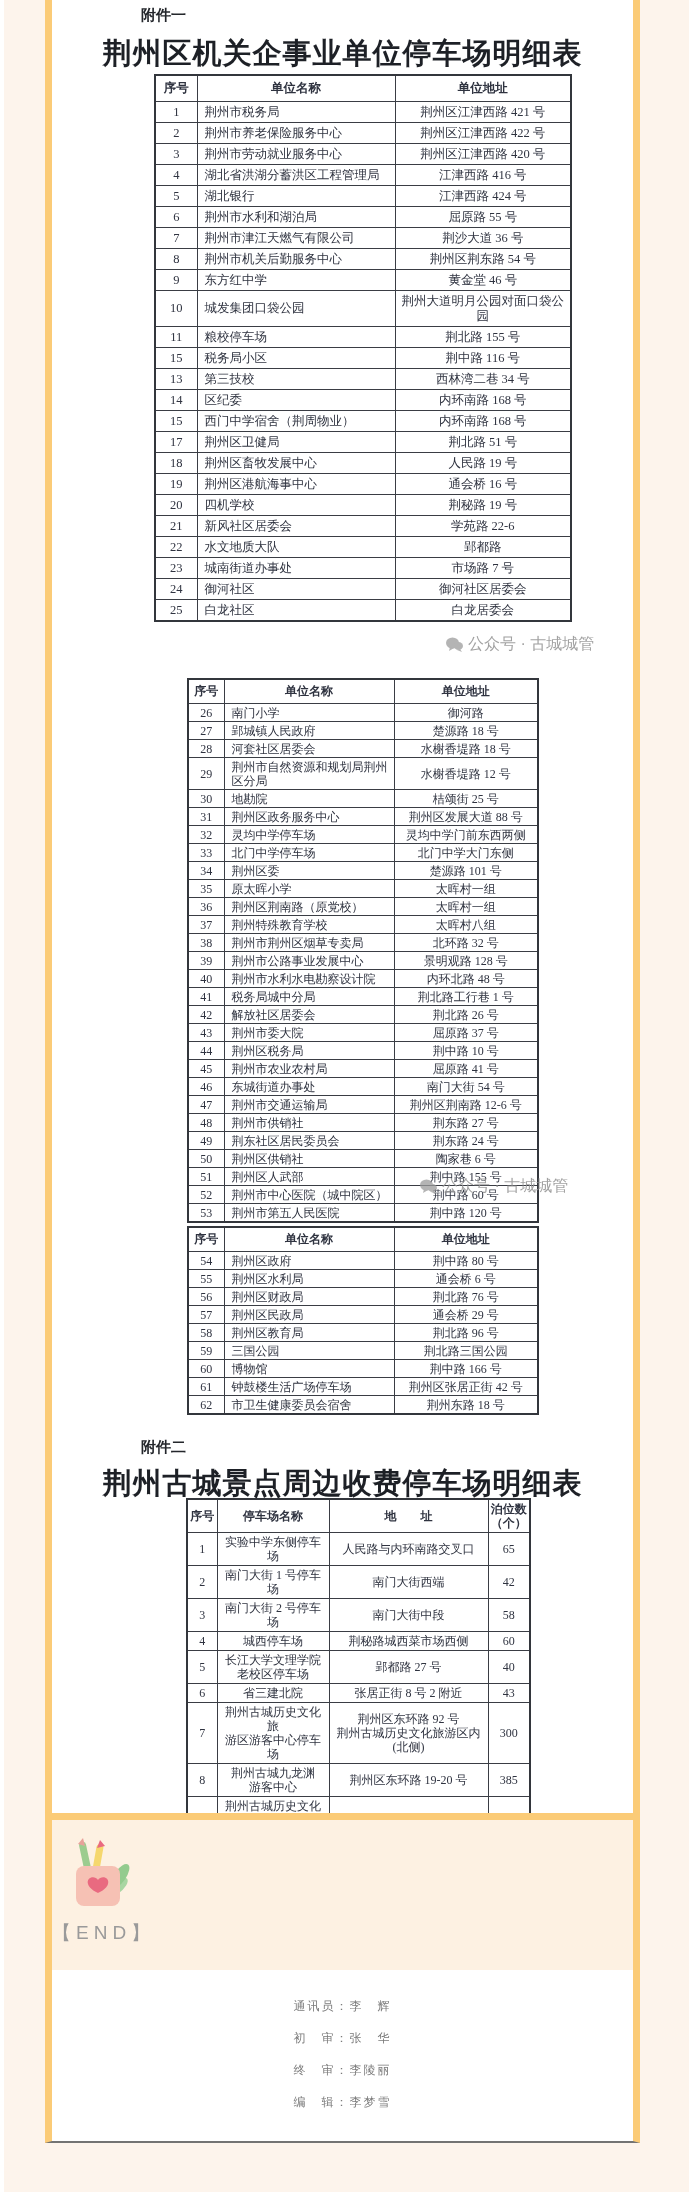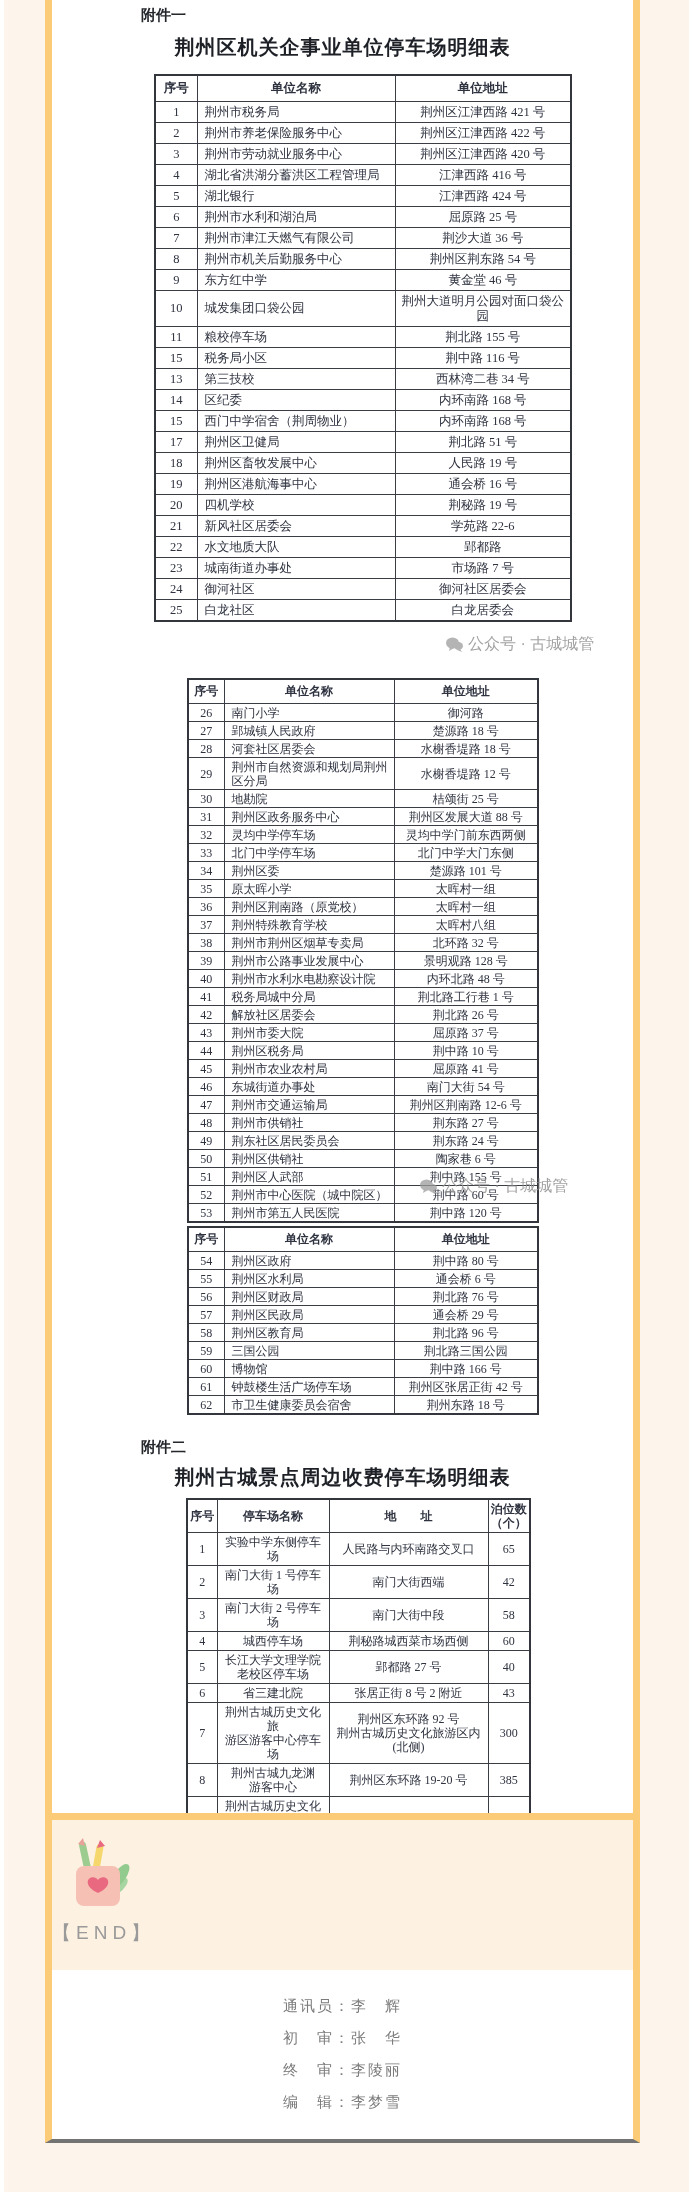--- a/index.html
+++ b/index.html
@@ -1,24 +1,24 @@
 <!DOCTYPE html>
 <html><head>
 <meta charset="utf-8">
 <style>
   * { margin:0; padding:0; box-sizing:border-box; }
   body { background:#fff; font-family:"Liberation Serif", serif; }
   .canvas { position:relative; width:692px; height:2207px; margin:0 auto; background:#fff; overflow:hidden; }
   .frame { position:absolute; left:4px; right:3px; top:0; bottom:15px; background:#fdf4ec; }
   .content { position:absolute; left:45px; top:0; width:595px; height:2143px; background:#fff;
-             border-left:7px solid #fbcb77; border-right:7px solid #fbcb77; border-bottom:4px solid #737373; }
+             border-left:7px solid #fbcb77; border-right:7px solid #fbcb77; border-bottom:2px solid #737373; }
   .inner { position:relative; width:581px; height:2137px; }
 
   .att-label { position:absolute; left:89px; font-size:15px; font-weight:bold; color:#23262b; }
-  .doc-title { position:absolute; left:0; width:100%; text-align:center; font-size:20px; font-weight:bold; color:#1d2026; letter-spacing:1px; }
+  .doc-title { position:absolute; left:0; width:100%; text-align:center; font-size:29px; font-weight:bold; color:#1d2026; letter-spacing:1px; }
 
   table.scan { position:absolute; border-collapse:collapse; table-layout:fixed; color:#2f3340; }
   table.scan th, table.scan td { border:1px solid #3a3d44; white-space:pre-line; overflow:hidden; }
   table.scan { border:2px solid #33363c;margin-left:16px; }
   table.scan th { font-weight:bold; text-align:center; }
 
   #table1 { font-size:12.5px; }
   #table1 th { padding:4px 2px; }
   #table1 td { padding:2.5px 3px; line-height:15px; }
   #table2, #table3 { font-size:12px; }
@@ -36,21 +36,21 @@
 
   .watermark { position:absolute; display:flex; align-items:center; gap:5px;
                font-family:"Liberation Sans", sans-serif; font-size:16px; color:rgba(145,145,145,0.85); white-space:nowrap; }
 
   .orange-hr { position:absolute; left:0; width:100%; height:7px; background:#fbcb77; }
   .end-band { position:absolute; left:0; width:100%; height:150px; background:#fdf1e2; text-align:left; }
   .end-band svg { margin-top:16px; }
   .end-text { margin-top:2px; font-family:"Liberation Sans", sans-serif; font-size:19px; letter-spacing:5px; color:#9a9a9a; }
 
   .credits { position:absolute; left:0; width:100%; text-align:center;
-             font-family:"Liberation Sans", sans-serif; font-size:15px; color:#7b7b7b; }
+             font-family:"Liberation Sans", sans-serif; font-size:12px; color:#7b7b7b; }
   .credits div { line-height:32px; letter-spacing:2px; }
 </style>
 </head>
 <body>
 
 <div class="canvas">
   <div class="frame"></div>
 
   <div class="content">
     <div class="inner">
@@ -93,21 +93,21 @@
               <td class="col-addr">江津西路 416 号</td>
             </tr>
             <tr>
               <td class="col-no">5</td>
               <td class="col-name">湖北银行</td>
               <td class="col-addr">江津西路 424 号</td>
             </tr>
             <tr>
               <td class="col-no">6</td>
               <td class="col-name">荆州市水利和湖泊局</td>
-              <td class="col-addr">屈原路 25 号</td>
+              <td class="col-addr">屈原路 55 号</td>
             </tr>
             <tr>
               <td class="col-no">7</td>
               <td class="col-name">荆州市津江天燃气有限公司</td>
               <td class="col-addr">荆沙大道 36 号</td>
             </tr>
             <tr>
               <td class="col-no">8</td>
               <td class="col-name">荆州市机关后勤服务中心</td>
               <td class="col-addr">荆州区荆东路 54 号</td>

